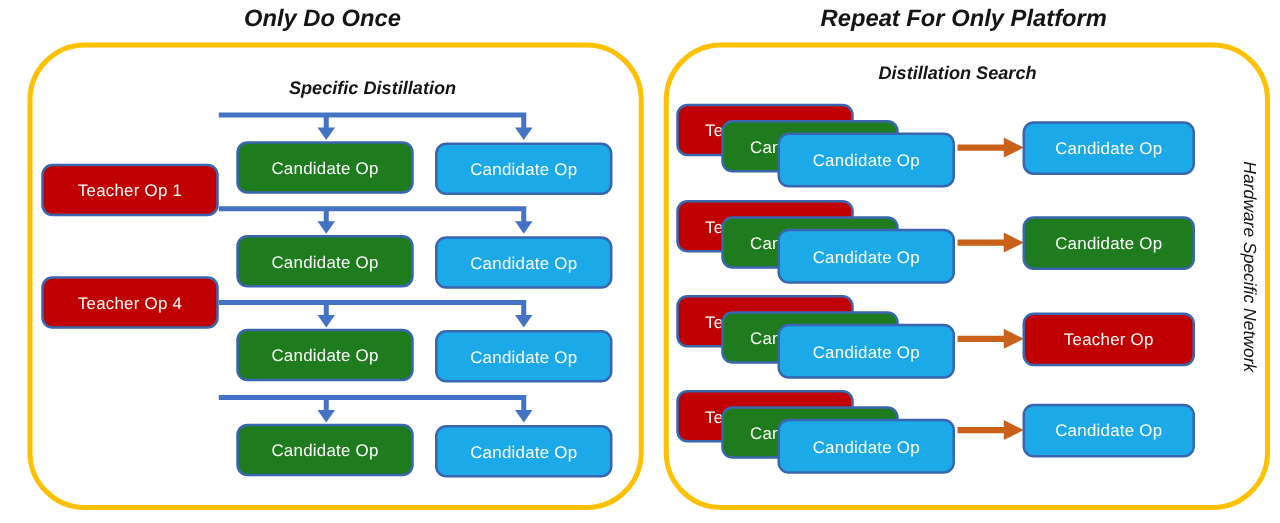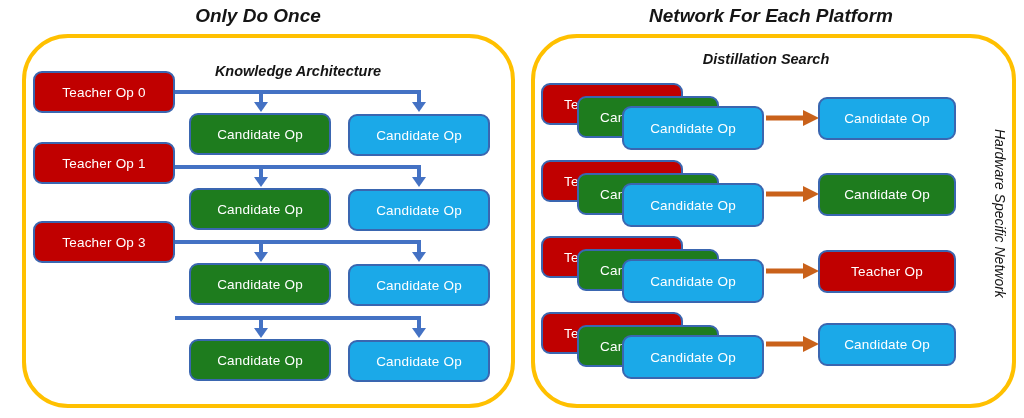--- a/index.html
+++ b/index.html
@@ -75,37 +75,36 @@
     <g fill="#C9611A" stroke="none">
       <polygon points="803,110 803,126 819,118"></polygon>
         <polygon points="803,186 803,202 819,194"></polygon>
       <polygon points="803,263 803,279 819,271"></polygon>
         <polygon points="803,336 803,352 819,344"></polygon>
     </g>
   </svg>
 
   <div class="panel left"></div>
   <div class="title" style="left:258px">Only Do Once</div>
-  <div class="subtitle" style="left:298px;top:63px">Knowledge Architecture</div>
+  <div class="subtitle" style="left:298px;top:63px">Specific Distillation</div>
 
-  <div class="box red" style="left:33px;top:71px">Teacher Op 0</div>
-  <div class="box red" style="left:33px;top:142px">Teacher Op 1</div>
-  <div class="box red" style="left:33px;top:221px">Teacher Op 3</div>
+  <div class="box red" style="left:33px;top:131px">Teacher Op 1</div>
+  <div class="box red" style="left:33px;top:221px">Teacher Op 4</div>
 
   <div class="box green" style="left:189px;top:113px">Candidate Op</div>
   <div class="box blue" style="left:348px;top:114px">Candidate Op</div>
   <div class="box green" style="left:189px;top:188px">Candidate Op</div>
   <div class="box blue" style="left:348px;top:189px">Candidate Op</div>
   <div class="box green" style="left:189px;top:263px">Candidate Op</div>
   <div class="box blue" style="left:348px;top:264px">Candidate Op</div>
   <div class="box green" style="left:189px;top:339px">Candidate Op</div>
   <div class="box blue" style="left:348px;top:340px">Candidate Op</div>
 
   <div class="panel right"></div>
-  <div class="title" style="left:771px">Network For Each Platform</div>
+  <div class="title" style="left:771px">Repeat For Only Platform</div>
   <div class="subtitle" style="left:766px;top:51px">Distillation Search</div>
   <div class="side-label">Hardware Specific Network</div>
 
   <div class="box red stack-under z2" style="left:541px;top:83px">Teacher Op</div>
   <div class="box green stack-under z3" style="left:577px;top:96px">Candidate Op</div>
   <div class="box blue z4" style="left:622px;top:106px;height:44px">Candidate Op</div>
   <div class="box blue" style="left:818px;top:97px;width:138px;height:43px">Candidate Op</div>
 
   <div class="box red stack-under z2" style="left:541px;top:160px">Teacher Op</div>
   <div class="box green stack-under z3" style="left:577px;top:173px">Candidate Op</div>

